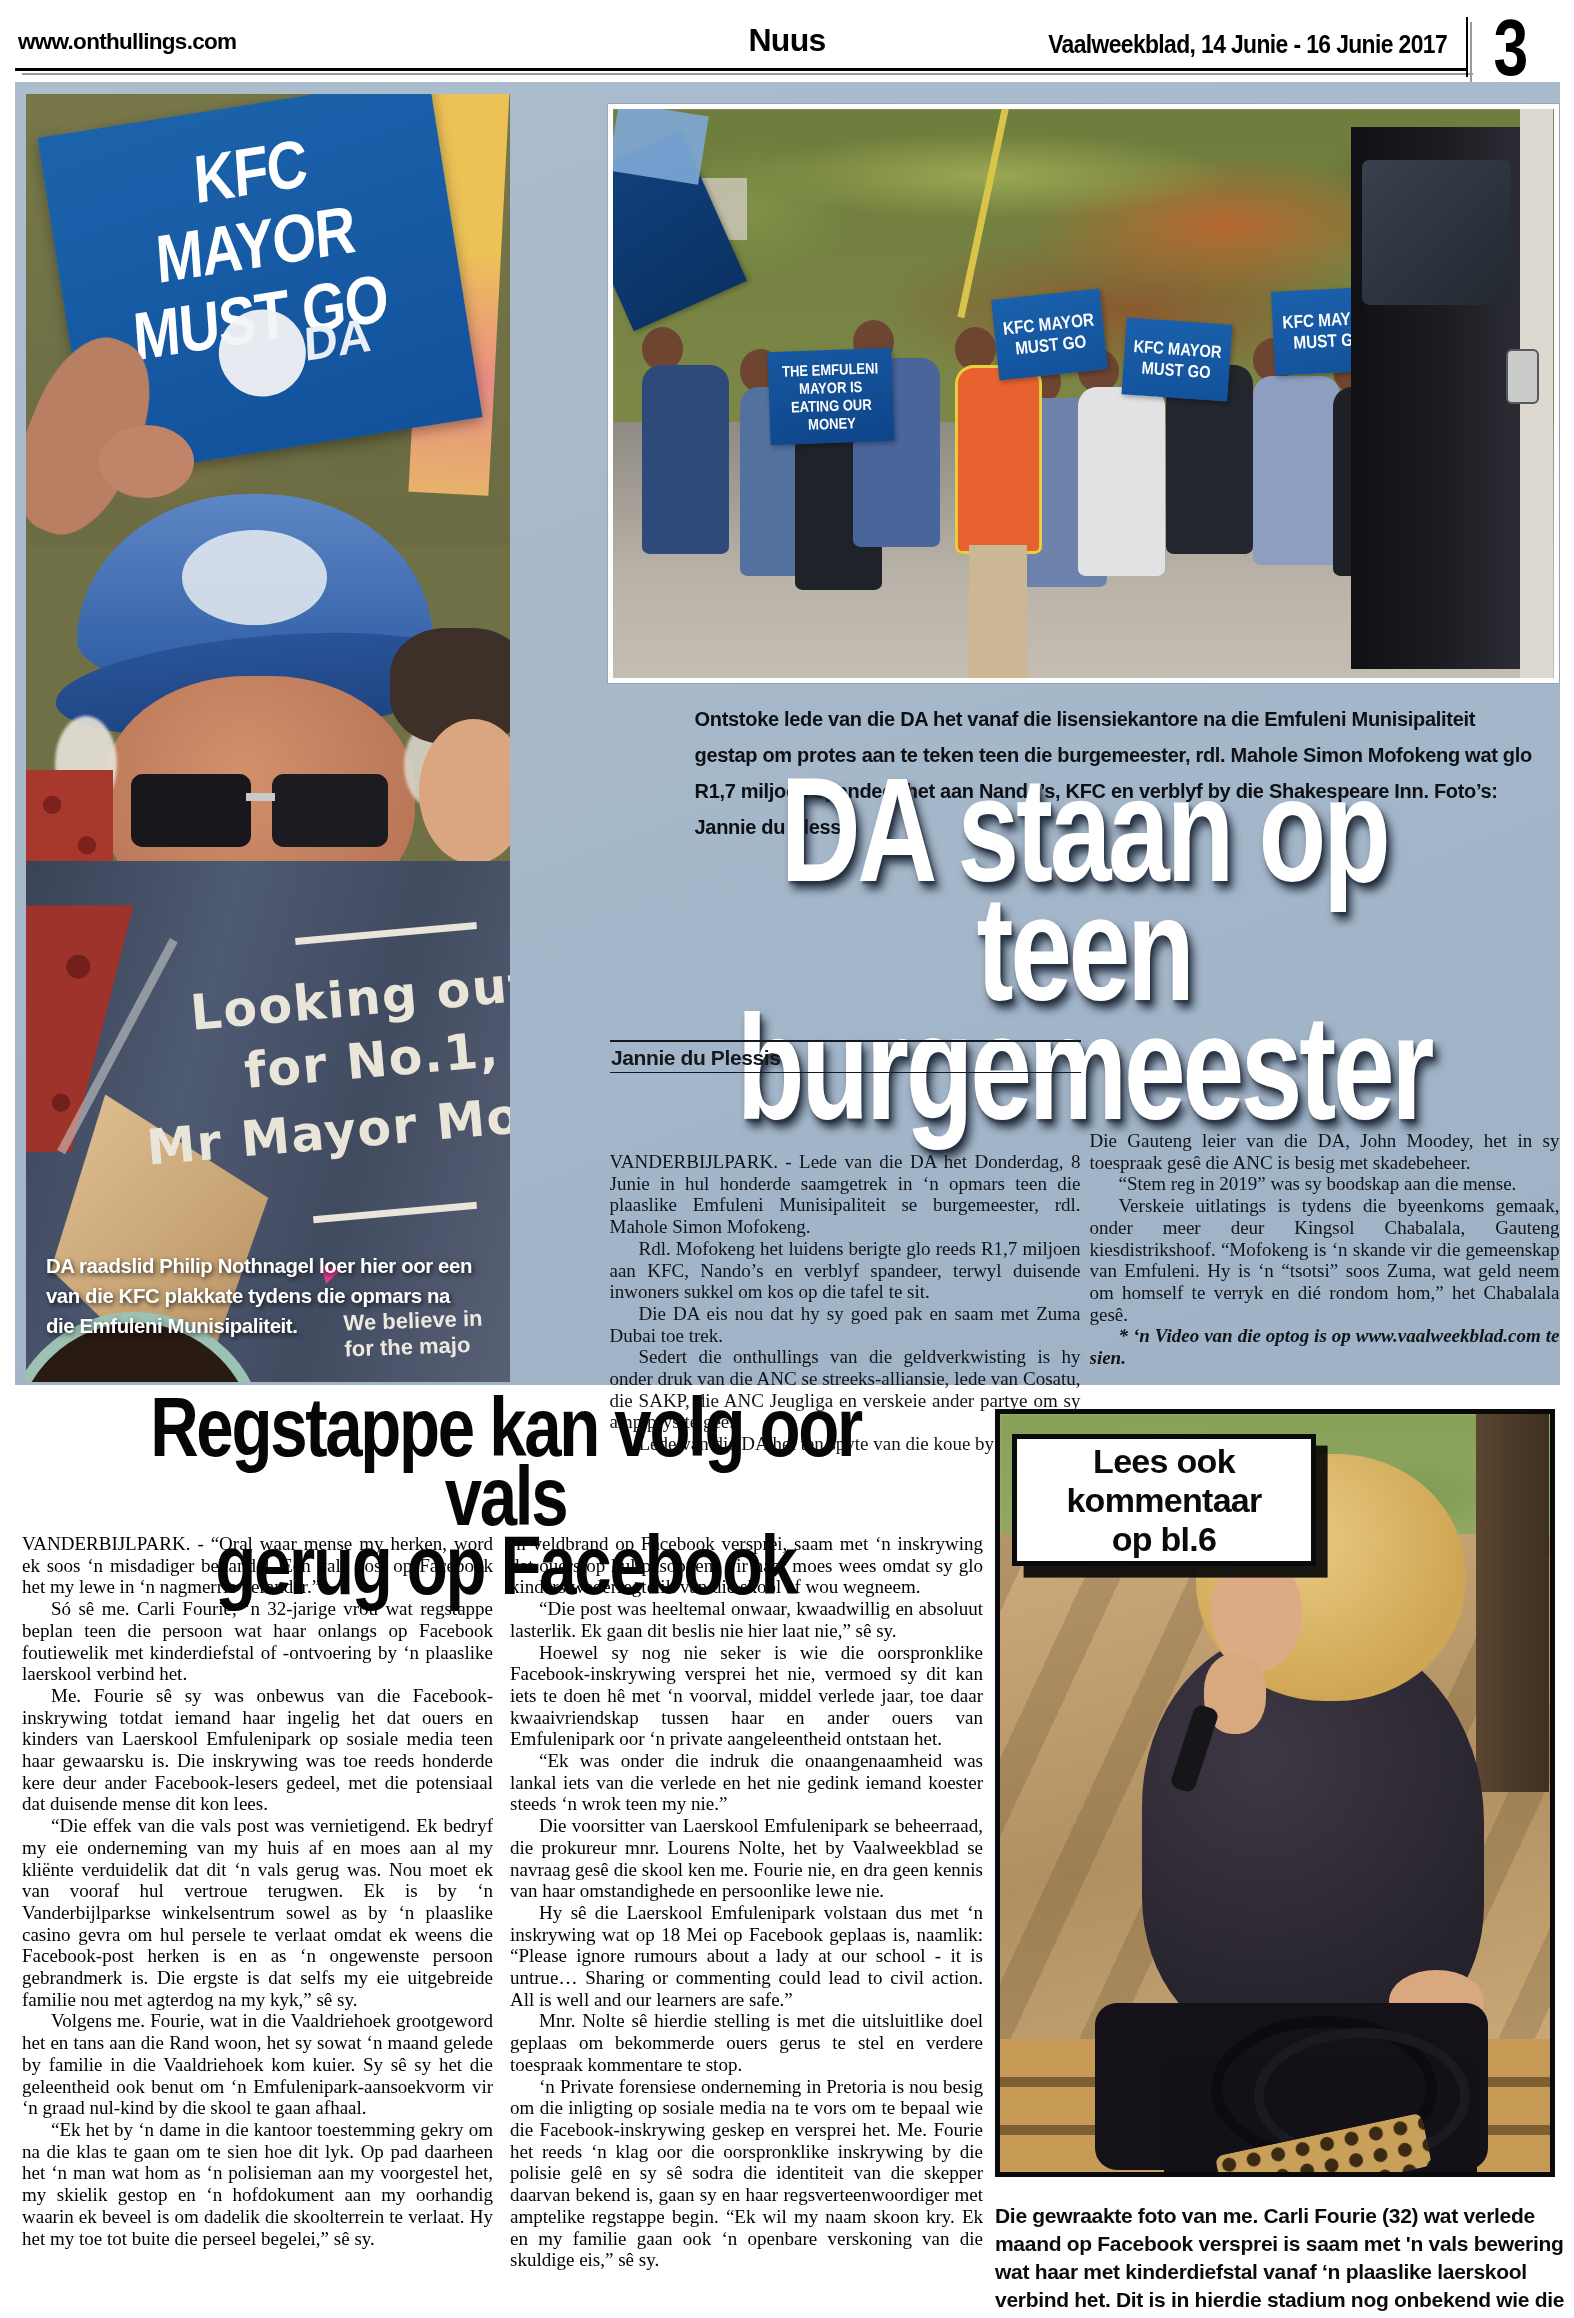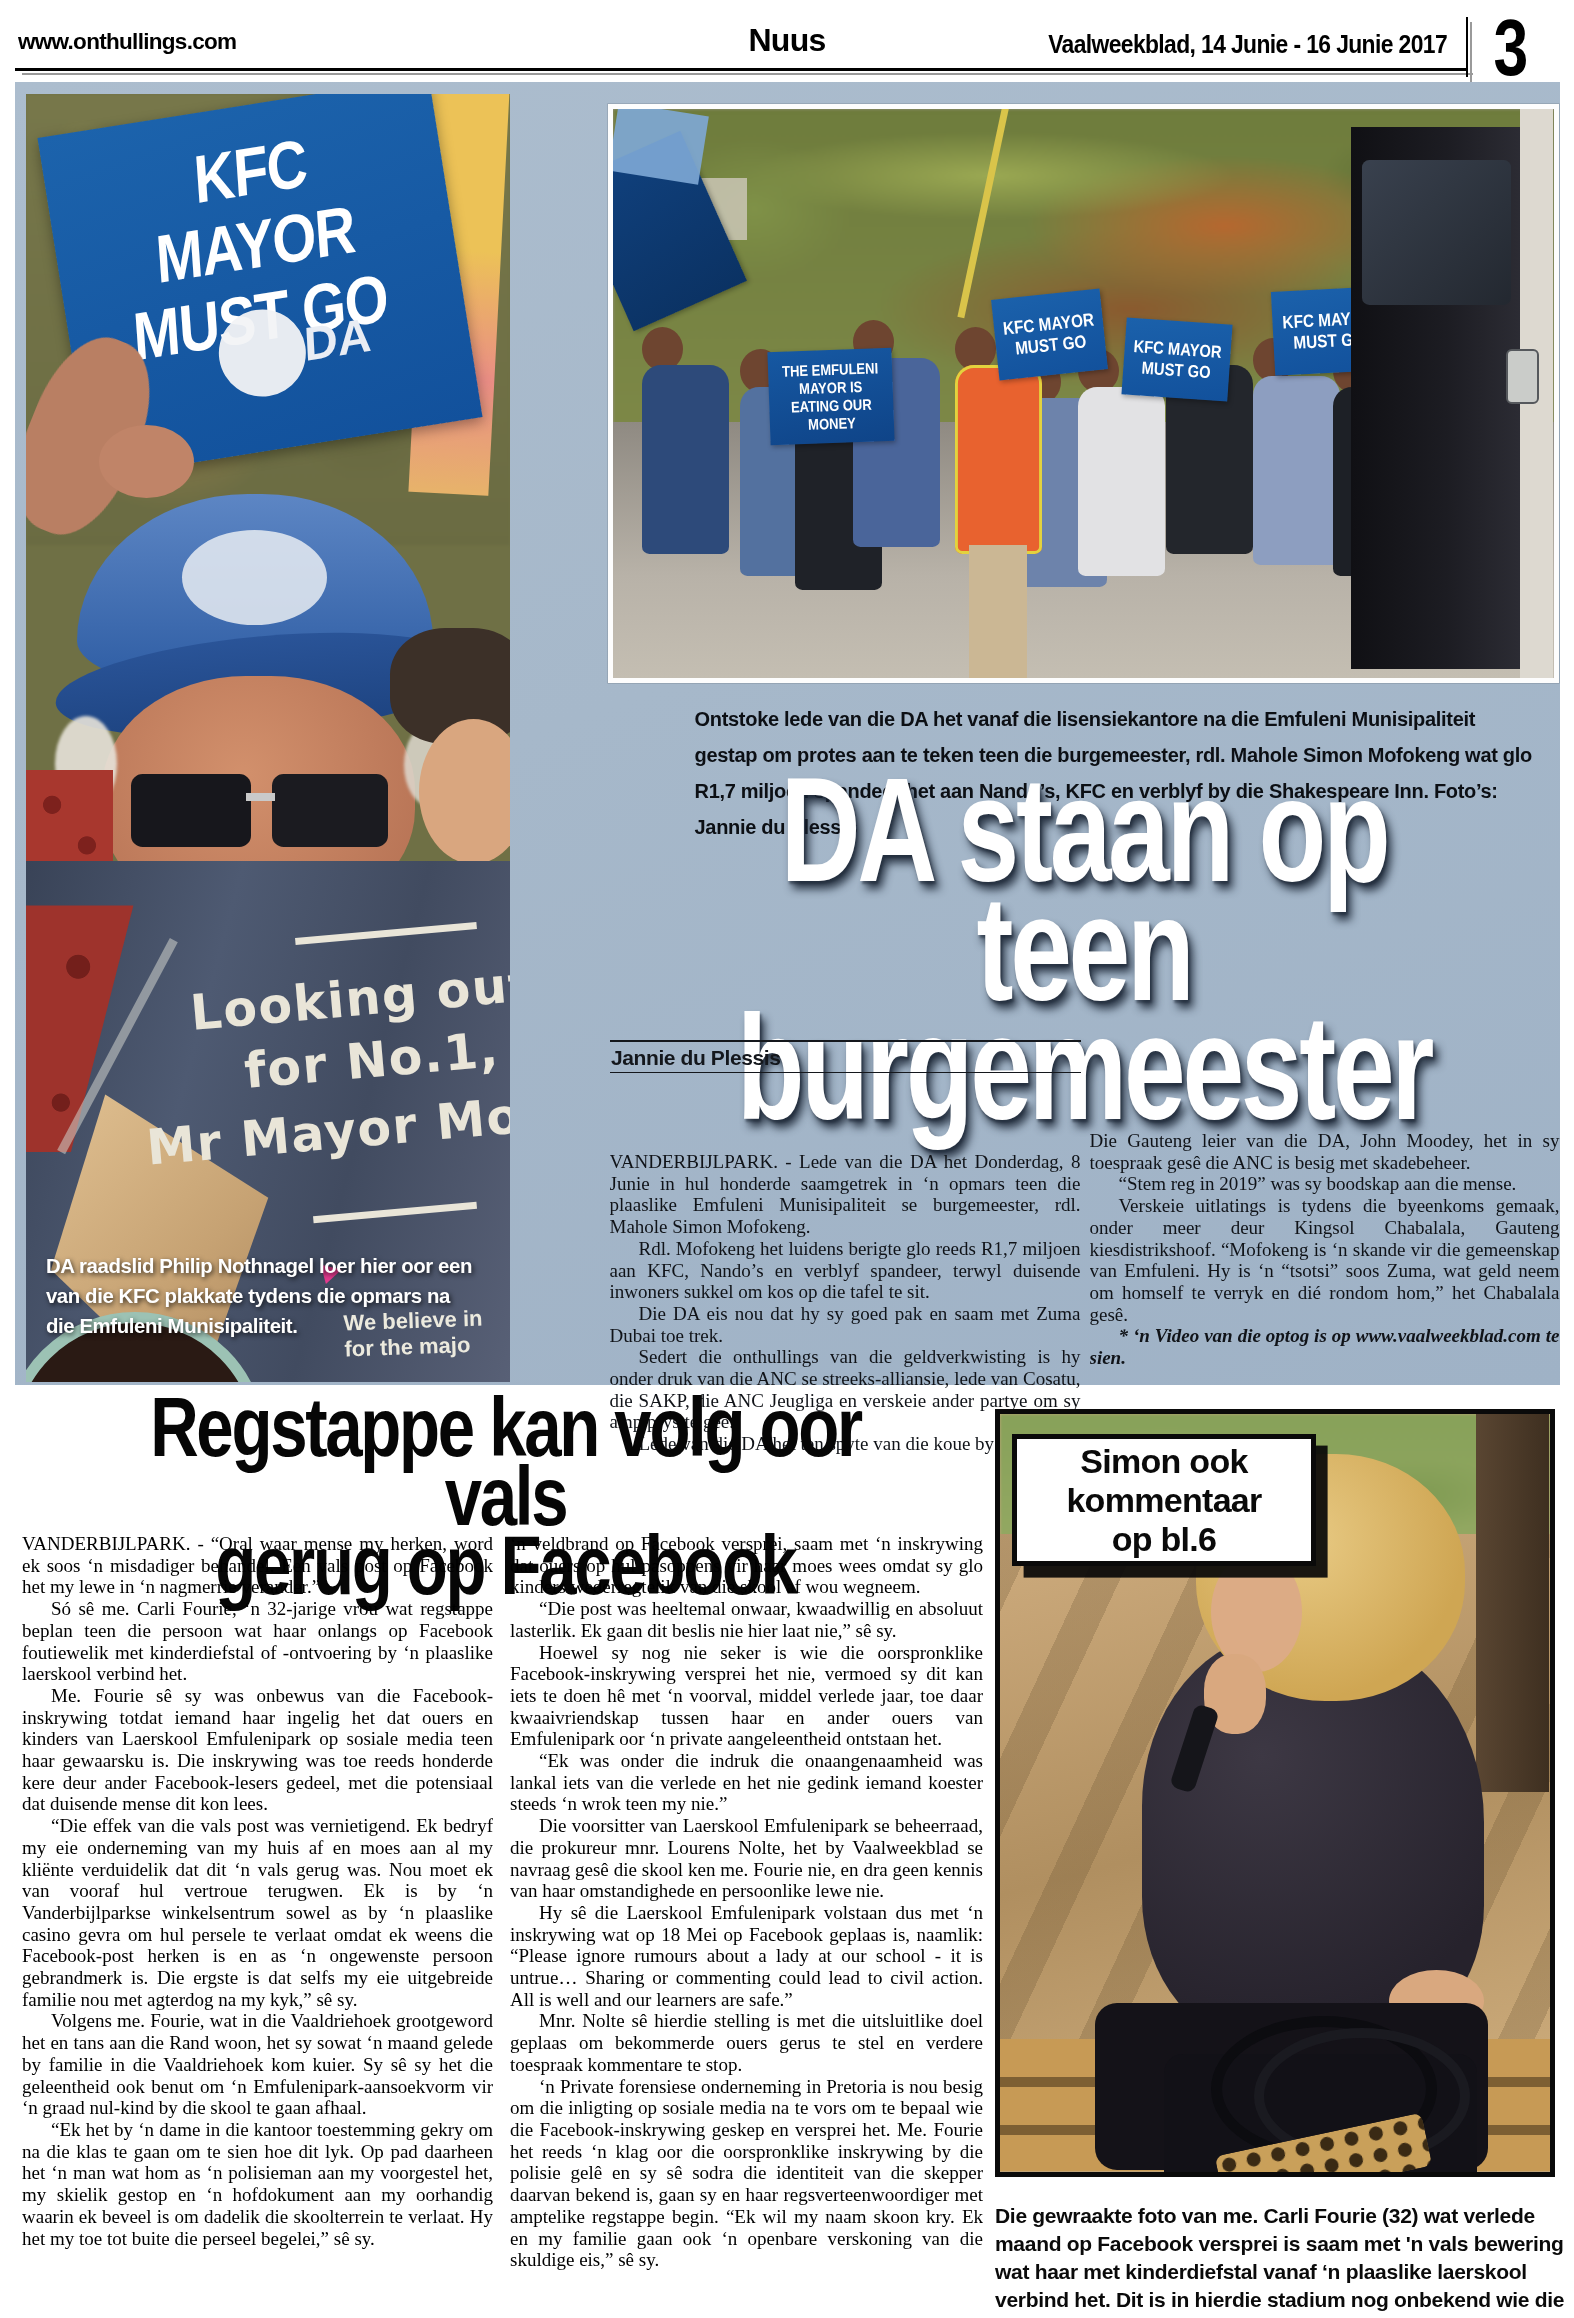--- a/index.html
+++ b/index.html
@@ -388,21 +388,21 @@
     <div class="abs pw-arm-hand"></div>
     <div class="abs pw-skirt"></div>
     <div class="abs pw-bag"></div>
     <div class="abs pw-handle1"></div>
     <div class="abs pw-handle2"></div>
     <div class="abs pw-strap"></div>
 
   </div>
 
   <div class="abs callout">
-    <div class="t">Simon ook
+    <div class="t">Lees ook
 kommentaar
 op bl.6</div>
   </div>
 
   <div class="abs cap-bottom">Die gewraakte foto van me. Carli Fourie (32) wat verlede maand op Facebook versprei is saam met 'n vals bewering wat haar met kinderdiefstal vanaf ‘n plaaslike laerskool verbind het. Dit is in hierdie stadium nog onbekend wie die foto geneem en die inskrywing op Facebook geplaas het.</div>
 
 </div>
 
 
 </body></html>

